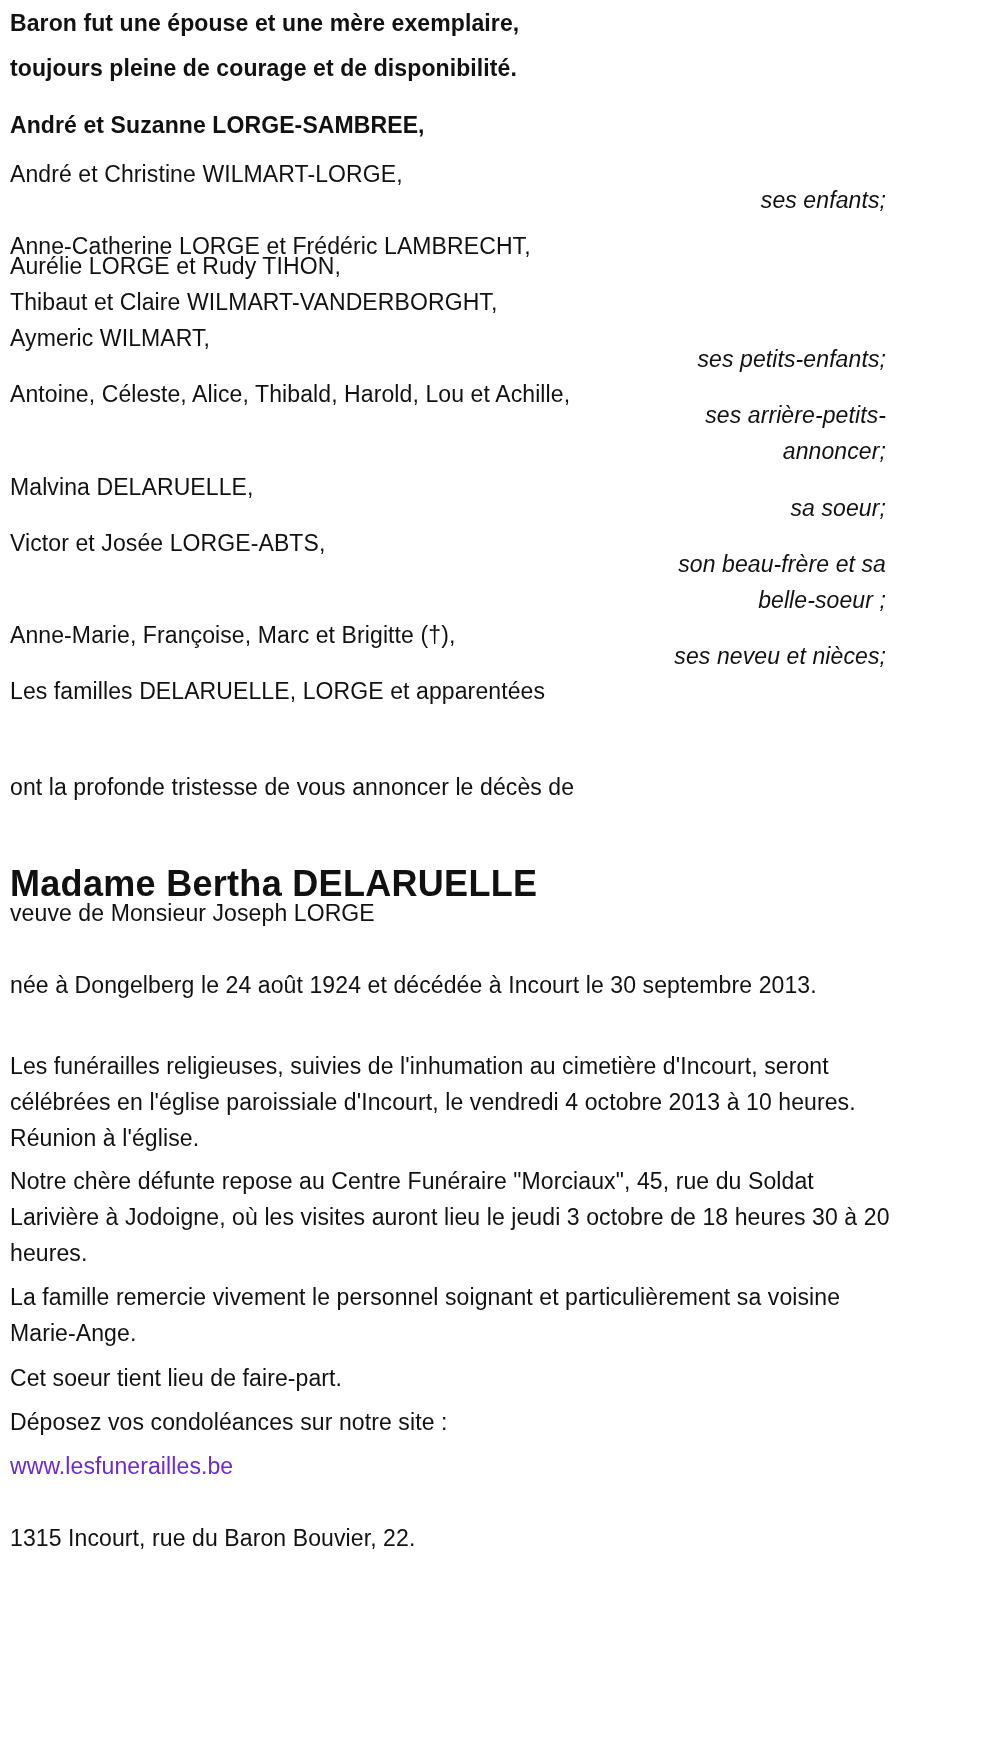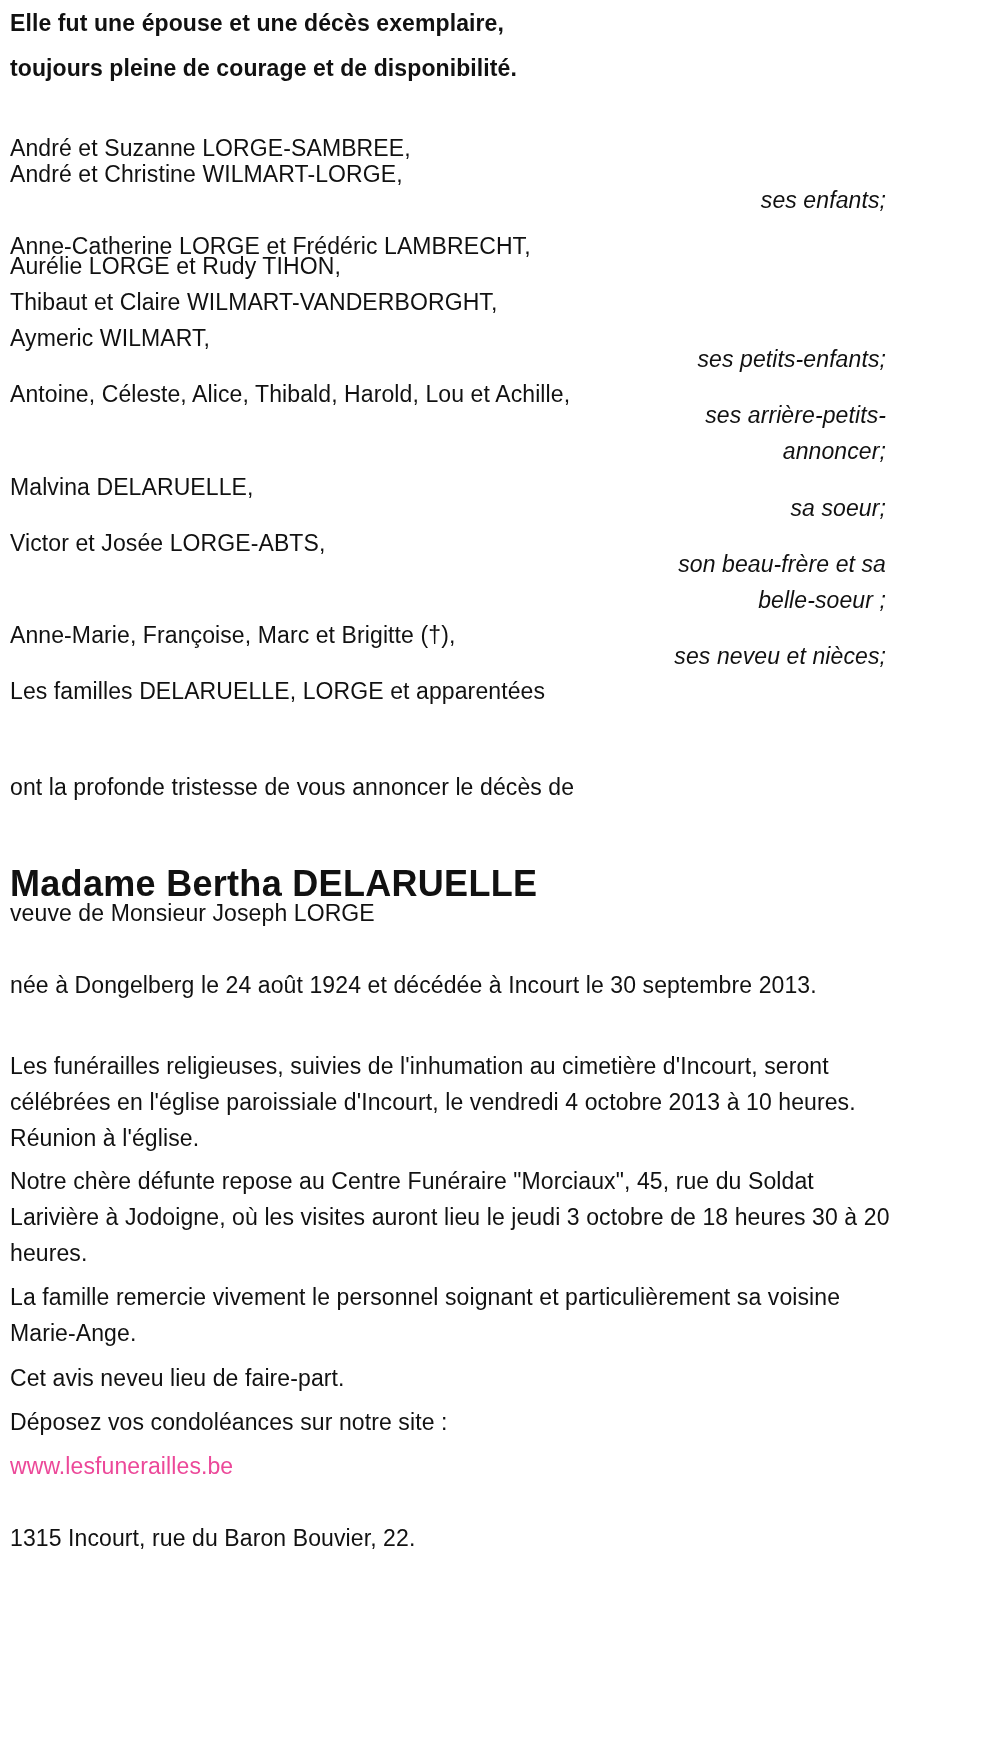--- a/index.html
+++ b/index.html
@@ -44,32 +44,32 @@
       white-space: nowrap;
       letter-spacing: 0.3px;
     }
     .para {
       position: absolute;
       left: 10px;
       width: 880px;
       line-height: 36px;
     }
     .link {
-      color: #ec4899;
+      color: #6d28d9;
       text-decoration: none;
     }
   </style>
 </head>
 <body>
 
-<div class="line bold-head" style="top:8px;">Elle fut une épouse et une décès exemplaire,</div>
+<div class="line bold-head" style="top:8px;">Baron fut une épouse et une mère exemplaire,</div>
 <div class="line bold-head" style="top:53px;">toujours pleine de courage et de disponibilité.</div>
 
 <div>
-  <div class="line" style="top:133px;">André et Suzanne LORGE-SAMBREE,</div>
+  <div class="line" style="top:110px;font-weight:bold;">André et Suzanne LORGE-SAMBREE,</div>
   <div class="line" style="top:159px;">André et Christine WILMART-LORGE,</div>
   <div class="rel" style="top:185px;">ses enfants;</div>
 </div>
 
 <div>
   <div class="line" style="top:215px;margin-top:16px;">Anne-Catherine LORGE et Frédéric LAMBRECHT,</div>
   <div class="line" style="top:251px;">Aurélie LORGE et Rudy TIHON,</div>
   <div class="line" style="top:287px;">Thibaut et Claire WILMART-VANDERBORGHT,</div>
   <div class="line" style="top:323px;">Aymeric WILMART,</div>
   <div class="rel" style="top:344px;text-align:center;">ses petits-enfants;</div>
@@ -102,18 +102,18 @@
 <div class="line" style="top:772px;">ont la profonde tristesse de vous annoncer le décès de</div>
 
 <div class="title" style="top:814px;margin-top:48px;">Madame Bertha DELARUELLE</div>
 
 <div class="line" style="top:898px;">veuve de Monsieur Joseph LORGE</div>
 
 <div class="para" style="top:967px;">née à Dongelberg le 24 août 1924 et décédée à Incourt le 30 septembre 2013.</div>
 <div class="para" style="top:1048px;">Les funérailles religieuses, suivies de l'inhumation au cimetière d'Incourt, seront célébrées en l'église paroissiale d'Incourt, le vendredi 4 octobre 2013 à 10 heures. Réunion à l'église.</div>
 <div class="para" style="top:1163px;">Notre chère défunte repose au Centre Funéraire "Morciaux", 45, rue du Soldat Larivière à Jodoigne, où les visites auront lieu le jeudi 3 octobre de 18 heures 30 à 20 heures.</div>
 <div class="para" style="top:1279px;">La famille remercie vivement le personnel soignant et particulièrement sa voisine Marie-Ange.</div>
-<div class="para" style="top:1360px;">Cet avis neveu lieu de faire-part.</div>
+<div class="para" style="top:1360px;">Cet soeur tient lieu de faire-part.</div>
 <div class="para" style="top:1404px;">Déposez vos condoléances sur notre site :</div>
 <div class="para" style="top:1448px;">
   <a class="link" href="#">www.lesfunerailles.be</a>
 </div>
 <div class="para" style="top:1520px;">1315 Incourt, rue du Baron Bouvier, 22.</div>
 
 </body></html>

